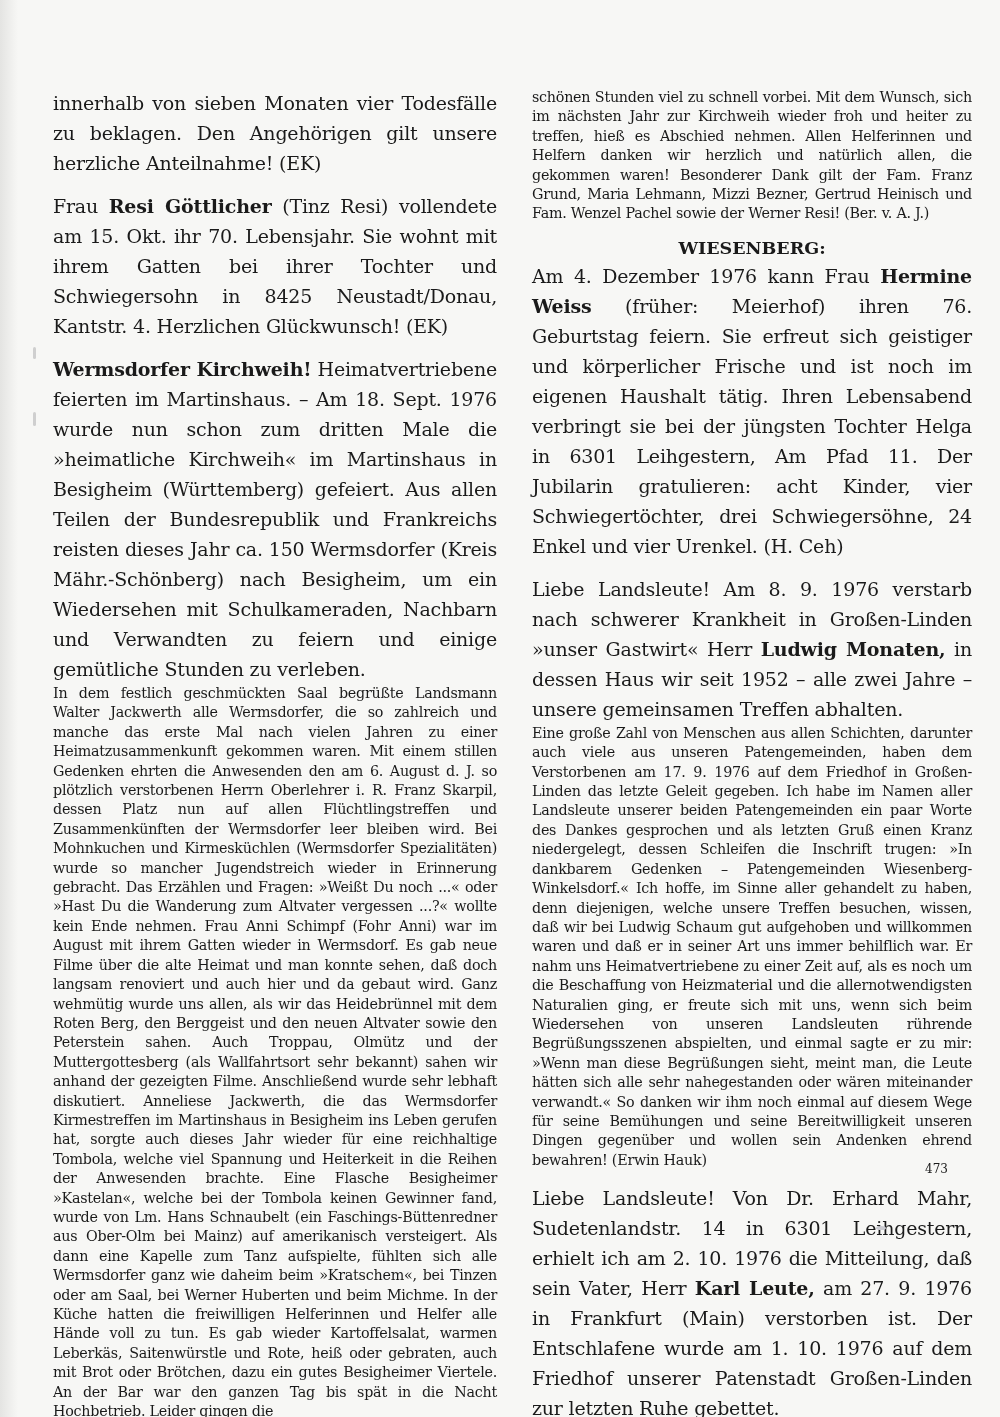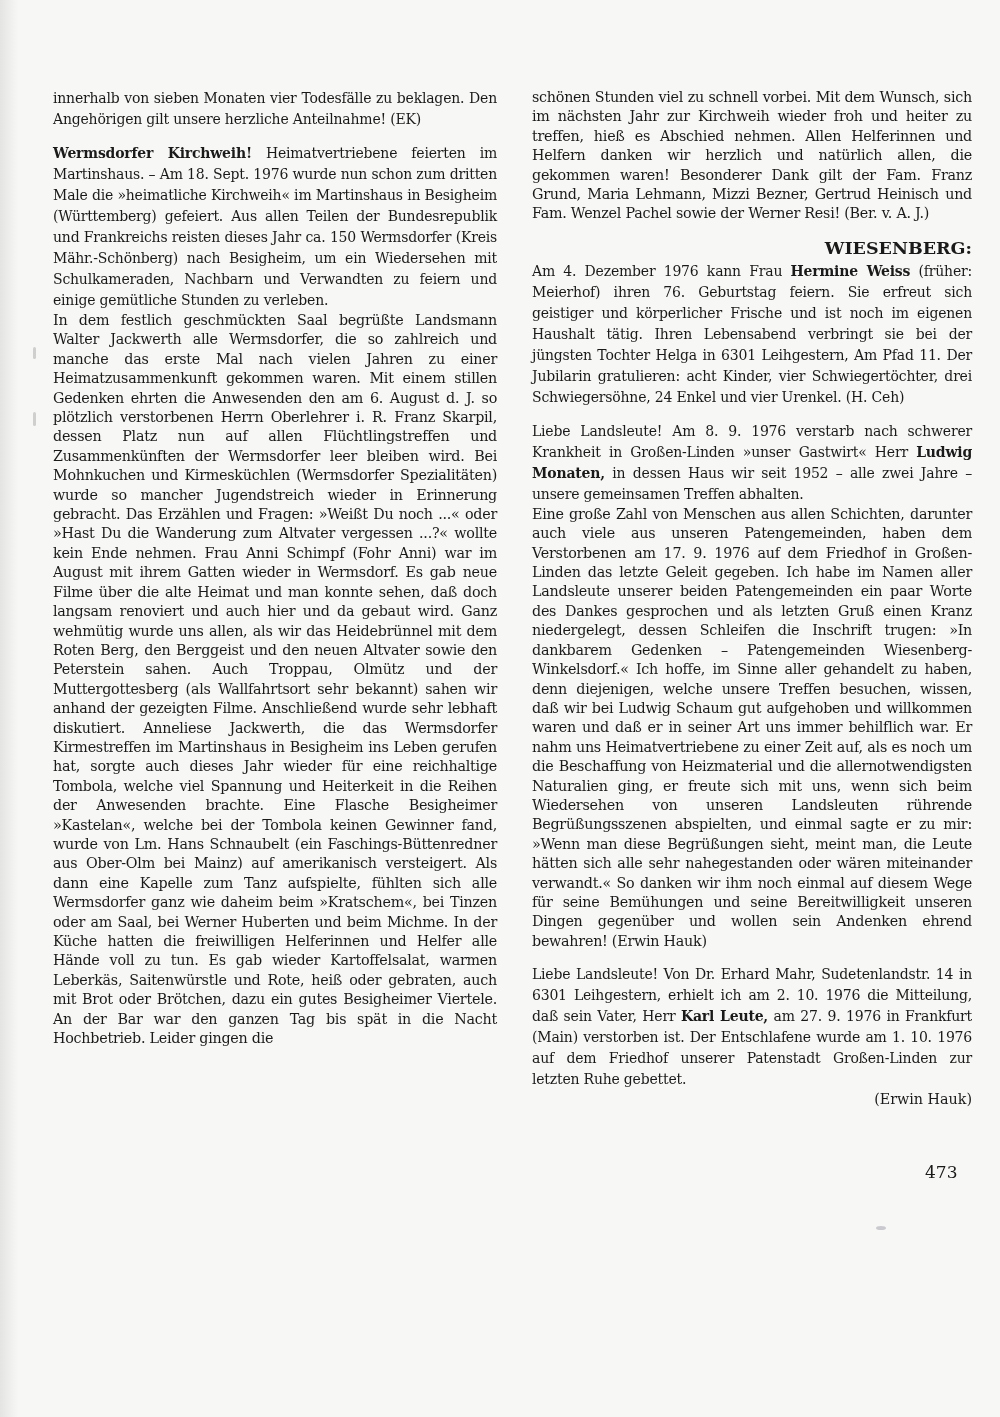--- a/index.html
+++ b/index.html
@@ -16,52 +16,53 @@
     background: linear-gradient(to right, #e4e4e2, #f7f7f5);
   }
   .col {
     position: absolute;
     top: 88px;
     width: 444px;
   }
   .col-left { left: 53px; }
   .col-right { left: 532px; width: 440px; }
   p { margin: 0; text-align: justify; hyphens: manual; }
-  .lg { font-size: 14px; line-height: 21px; letter-spacing: -0.2px; }
+  .lg { font-size: 19px; line-height: 30px; letter-spacing: -0.2px; }
   .sm { font-size: 14.3px; line-height: 19.4px; letter-spacing: -0.25px; }
   .gap { margin-top: 13px; }
   b { font-weight: bold; }
   .heading {
     font-weight: bold; font-size: 17.5px; line-height: 22px;
-    margin-top: 13px; margin-bottom: 2px; text-align: right;
+    margin-top: 13px; margin-bottom: 2px; text-align: center;
   }
   .sig { text-align: right; font-size: 14.3px; line-height: 19.4px; }
   .page-number {
     position: absolute; left: 925px; top: 1162px;
-    font-size: 17px;
+    font-size: 12px;
   }
   .spot {
     position: absolute; left: 876px; top: 1226px;
     width: 10px; height: 4px; border-radius: 50%;
     background: #c9c9cf;
   }
   .margin-mark {
     position: absolute; width: 3px; border-radius: 2px; background: #cfcfcf;
   }
 </style>
 </head>
 <body>
 
 <div class="page-shade"></div>
 <div class="margin-mark" style="left:33px;top:347px;height:12px;"></div>
 <div class="margin-mark" style="left:33px;top:412px;height:14px;"></div>
 
 <div class="col col-left">
   <p class="lg">innerhalb von sieben Monaten vier Todesfälle zu beklagen. Den Angehörigen gilt unsere herzliche Anteilnahme! (EK)</p>
 
+  <p class="lg gap"><span>Frau </span><b>Resi Göttlicher</b><span> (Tinz Resi) vollendete am 15. Okt. ihr 70. Lebensjahr. Sie wohnt mit ihrem Gatten bei ihrer Tochter und Schwiegersohn in 8425 Neustadt/Donau, Kantstr. 4. Herzlichen Glückwunsch! (EK)</span></p>
 
   <p class="lg gap"><b>Wermsdorfer Kirchweih!</b><span> Heimatvertriebene feierten im Martinshaus. – Am 18. Sept. 1976 wurde nun schon zum dritten Male die »heimatliche Kirchweih« im Martinshaus in Besigheim (Württemberg) gefeiert. Aus allen Teilen der Bundesrepublik und Frankreichs reisten dieses Jahr ca. 150 Wermsdorfer (Kreis Mähr.-Schönberg) nach Besigheim, um ein Wiedersehen mit Schulkameraden, Nachbarn und Verwandten zu feiern und einige gemütliche Stunden zu verleben.</span></p>
 
   <p class="sm">In dem festlich geschmückten Saal begrüßte Landsmann Walter Jackwerth alle Wermsdorfer, die so zahlreich und manche das erste Mal nach vielen Jahren zu einer Heimatzusammenkunft gekommen waren. Mit einem stillen Gedenken ehrten die Anwesenden den am 6. August d. J. so plötzlich verstorbenen Herrn Oberlehrer i. R. Franz Skarpil, dessen Platz nun auf allen Flüchtlingstreffen und Zusammenkünften der Wermsdorfer leer bleiben wird. Bei Mohnkuchen und Kirmesküchlen (Wermsdorfer Spezialitäten) wurde so mancher Jugendstreich wieder in Erinnerung gebracht. Das Erzählen und Fragen: »Weißt Du noch ...« oder »Hast Du die Wanderung zum Altvater vergessen ...?« wollte kein Ende nehmen. Frau Anni Schimpf (Fohr Anni) war im August mit ihrem Gatten wieder in Wermsdorf. Es gab neue Filme über die alte Heimat und man konnte sehen, daß doch langsam renoviert und auch hier und da gebaut wird. Ganz wehmütig wurde uns allen, als wir das Heidebrünnel mit dem Roten Berg, den Berggeist und den neuen Altvater sowie den Peterstein sahen. Auch Troppau, Olmütz und der Muttergottesberg (als Wallfahrtsort sehr bekannt) sahen wir anhand der gezeigten Filme. Anschließend wurde sehr lebhaft diskutiert. Anneliese Jackwerth, die das Wermsdorfer Kirmestreffen im Martinshaus in Besigheim ins Leben gerufen hat, sorgte auch dieses Jahr wieder für eine reichhaltige Tombola, welche viel Spannung und Heiterkeit in die Reihen der Anwesenden brachte. Eine Flasche Besigheimer »Kastelan«, welche bei der Tombola keinen Gewinner fand, wurde von Lm. Hans Schnaubelt (ein Faschings-Büttenredner aus Ober-Olm bei Mainz) auf amerikanisch versteigert. Als dann eine Kapelle zum Tanz aufspielte, fühlten sich alle Wermsdorfer ganz wie daheim beim »Kratschem«, bei Tinzen oder am Saal, bei Werner Huberten und beim Michme. In der Küche hatten die freiwilligen Helferinnen und Helfer alle Hände voll zu tun. Es gab wieder Kartoffelsalat, warmen Leberkäs, Saitenwürstle und Rote, heiß oder gebraten, auch mit Brot oder Brötchen, dazu ein gutes Besigheimer Viertele. An der Bar war den ganzen Tag bis spät in die Nacht Hochbetrieb. Leider gingen die</p>
 </div>
 
 <div class="col col-right">
   <p class="sm">schönen Stunden viel zu schnell vorbei. Mit dem Wunsch, sich im nächsten Jahr zur Kirchweih wieder froh und heiter zu treffen, hieß es Abschied nehmen. Allen Helferinnen und Helfern danken wir herzlich und natürlich allen, die gekommen waren! Besonderer Dank gilt der Fam. Franz Grund, Maria Lehmann, Mizzi Bezner, Gertrud Heinisch und Fam. Wenzel Pachel sowie der Werner Resi! (Ber. v. A. J.)</p>
 
   <div class="heading">WIESENBERG:</div>

